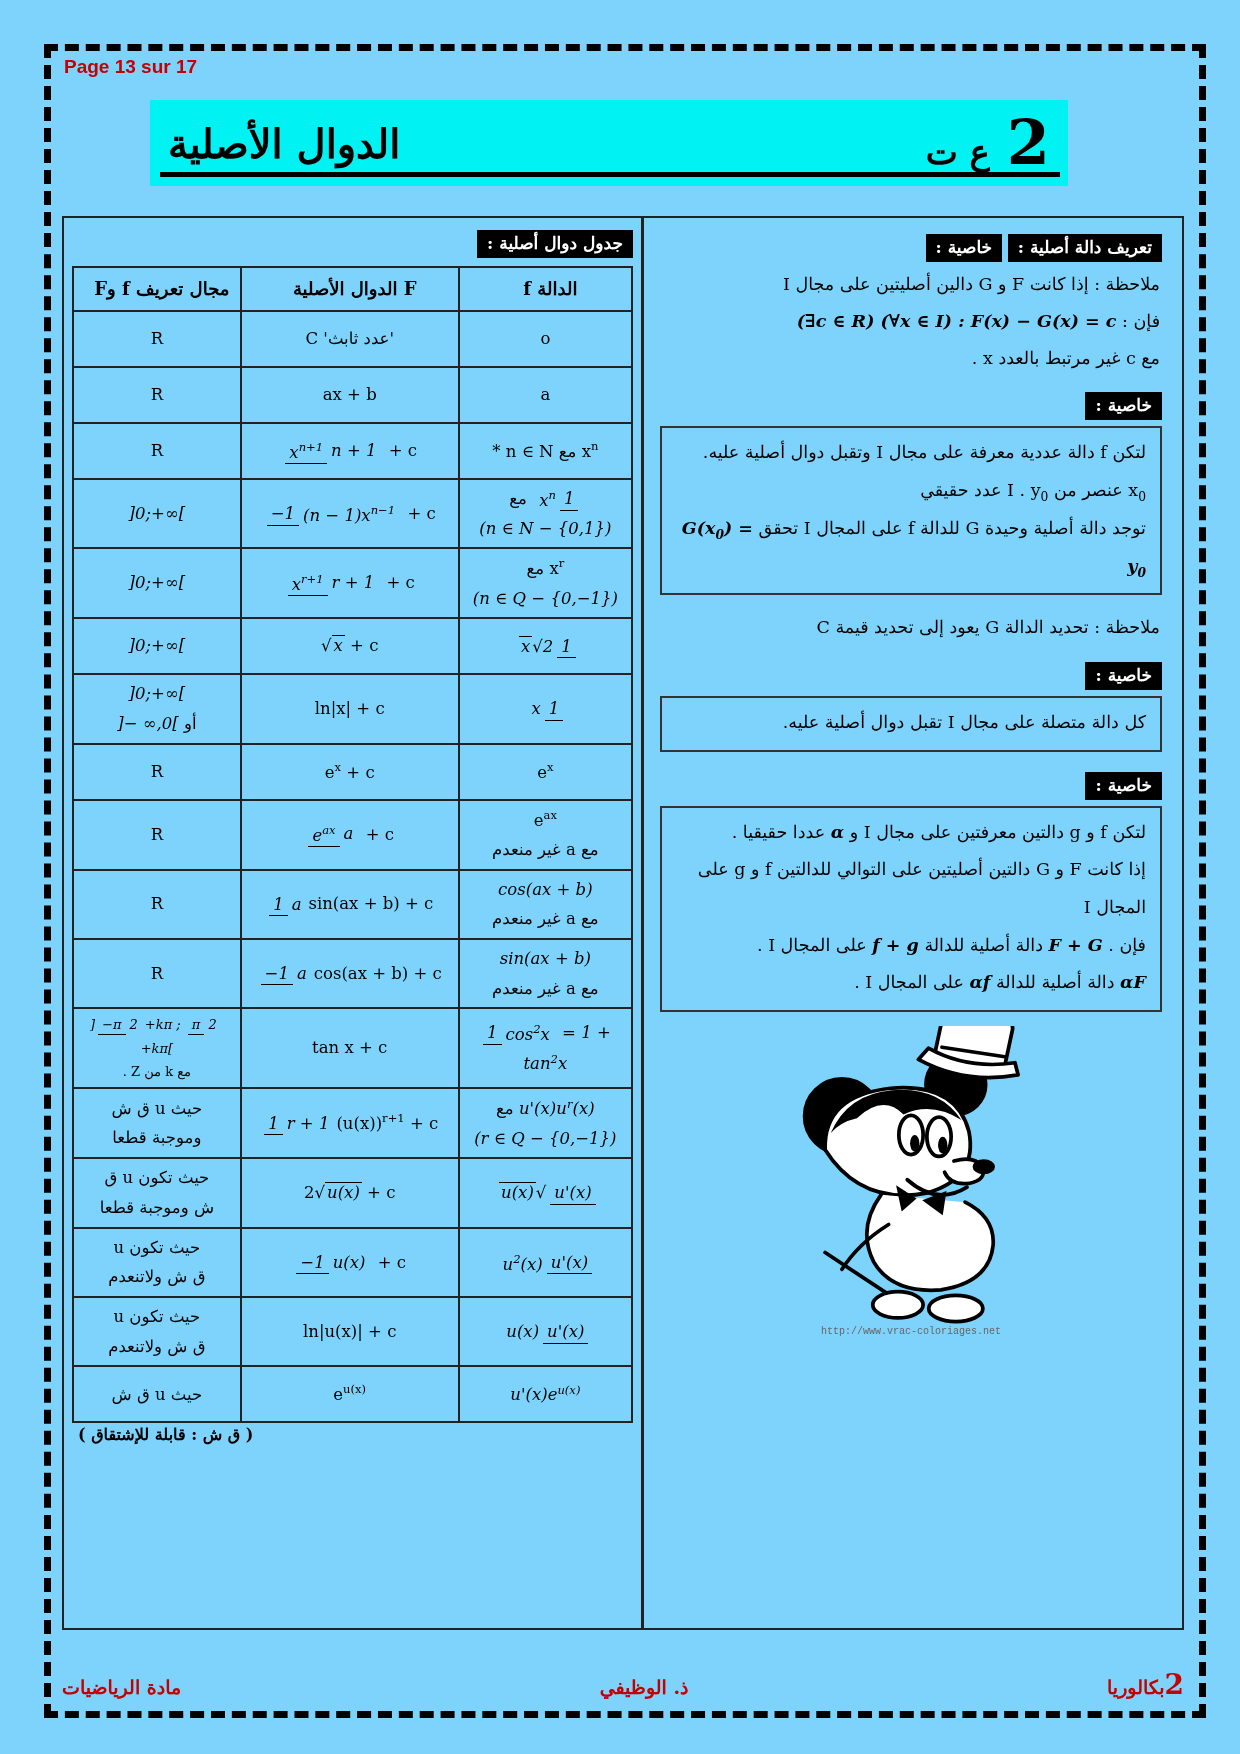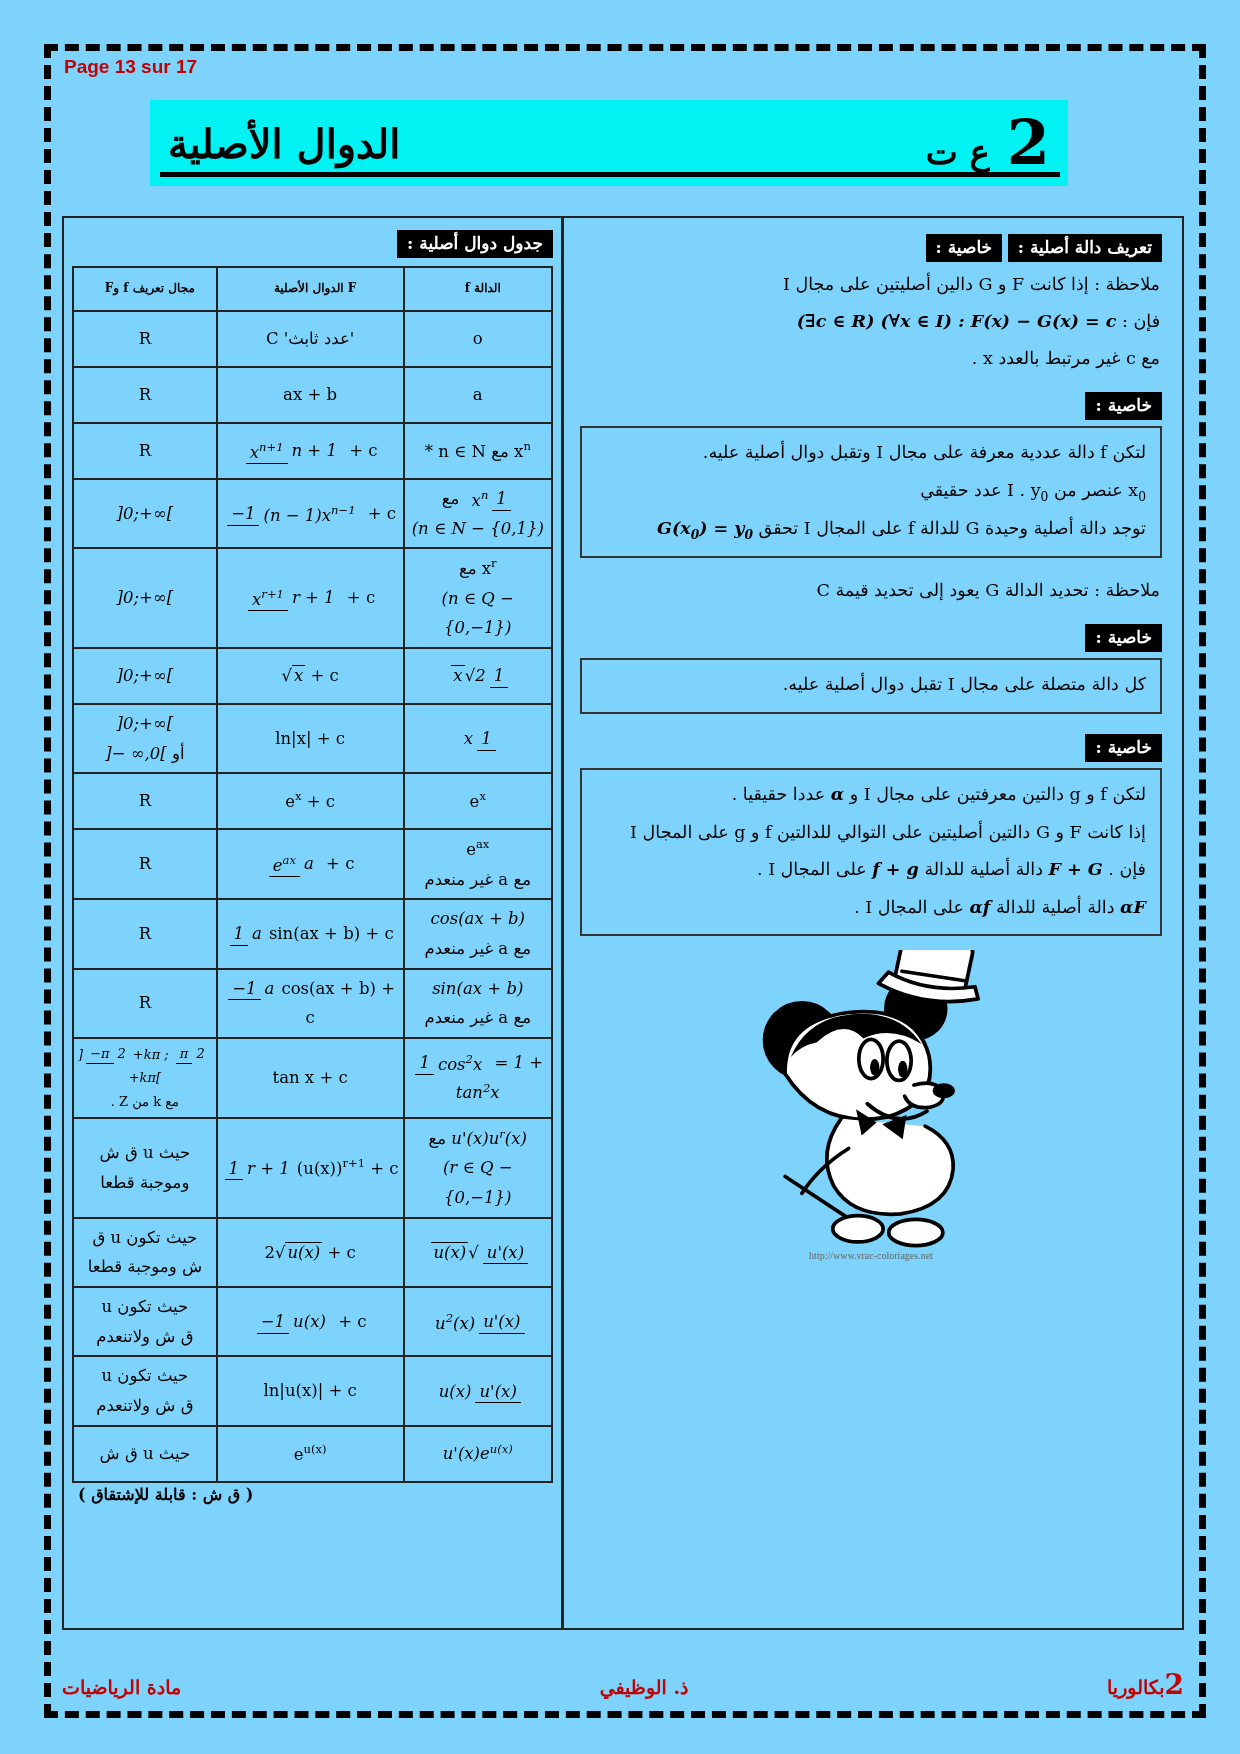--- a/index.html
+++ b/index.html
@@ -14,52 +14,52 @@
              display:flex;flex-direction:row;justify-content:space-between;align-items:center;
              padding:0 18px;box-sizing:border-box;}
   .title-underline{position:absolute;left:160px;top:172px;width:900px;height:5px;background:#000;}
   .main-title{font-size:40px;font-weight:bold;}
   .grp{display:flex;direction:ltr;align-items:baseline;gap:17px;font-weight:bold;}
   .grp-text{font-size:34px;}
   .grp-num{font-size:62px;line-height:1;}
   
   .content{position:absolute;left:62px;top:216px;width:1122px;height:1414px;
            border:2px solid #222;display:flex;flex-direction:row;box-sizing:border-box;overflow:hidden;}
-  .left-col{width:500px;border-right:3px solid #222;box-sizing:border-box;direction:rtl;
+  .left-col{width:580px;border-right:3px solid #222;box-sizing:border-box;direction:rtl;
             padding:6px 8px 0 8px;}
   .right-col{flex:1;direction:rtl;padding:10px 20px 0 16px;font-size:17.5px;box-sizing:border-box;}
   .black-label{display:inline-block;background:#000;color:#fff;font-weight:bold;
                font-size:17px;padding:3px 10px 5px;margin:6px 0 4px;}
   .tbox{border:2px solid #333;padding:6px 14px 8px;margin:2px 0 14px;line-height:2.15;}
   .note{line-height:2.1;margin:0 2px 10px;}
   
   table.tbl{width:100%;border-collapse:collapse;direction:rtl;font-size:16.5px;margin-top:4px;}
   .tbl th,.tbl td{border:2px solid #222;text-align:center;vertical-align:middle;
                   padding:4px 3px;height:46px;line-height:1.8;}
-  .tbl th{font-weight:bold;height:34px;font-size:12px;padding-left:13px;}
+  .tbl th{font-weight:bold;height:34px;font-size:18px;padding-left:13px;}
   .tbl .c1{width:31%;}
   .tbl .c2{width:39%;direction:ltr;}
   .tbl .c3{width:30%;}
   .tbl .sm{font-size:13px;}
   .abbr-note{text-align:left;direction:rtl;font-weight:bold;font-size:16px;
              padding:2px 4px 0 6px;}
   
   .frac{display:inline-flex;vertical-align:middle;text-align:center;
         margin:0 3px;line-height:1.3;}
   .frac>.num{border-bottom:1.6px solid #000;padding:0 4px;}
   .frac>.den{padding:0 4px;}
   sup{font-size:0.7em;}
   sub{font-size:0.7em;}
   .sqrt{white-space:nowrap;}
   .sqrt .rad{border-top:1.6px solid #000;padding:0 2px;}
   .ltr,.frac,.sqrt{font-family:"DejaVu Serif",serif;font-style:italic;}
   .right-col .ltr{font-weight:bold;}
   
   .mascot-wrap{text-align:center;margin-top:14px;}
-  .mascot-caption{font-family:Liberation Serif, serif;font-size:10px;color:#666;
+  .mascot-caption{font-family:Liberation Mono, monospace;font-size:10px;color:#666;
                   direction:ltr;margin-top:-4px;}
   
   .footer{position:absolute;left:62px;top:1668px;width:1122px;display:flex;direction:ltr;
           justify-content:space-between;align-items:baseline;color:#c40000;font-weight:bold;
           font-size:19px;}
   .footer .bac{display:flex;direction:ltr;align-items:baseline;}
   .footer .bac .num{font-size:28px;}
 </style>
 </head>
 <body>

